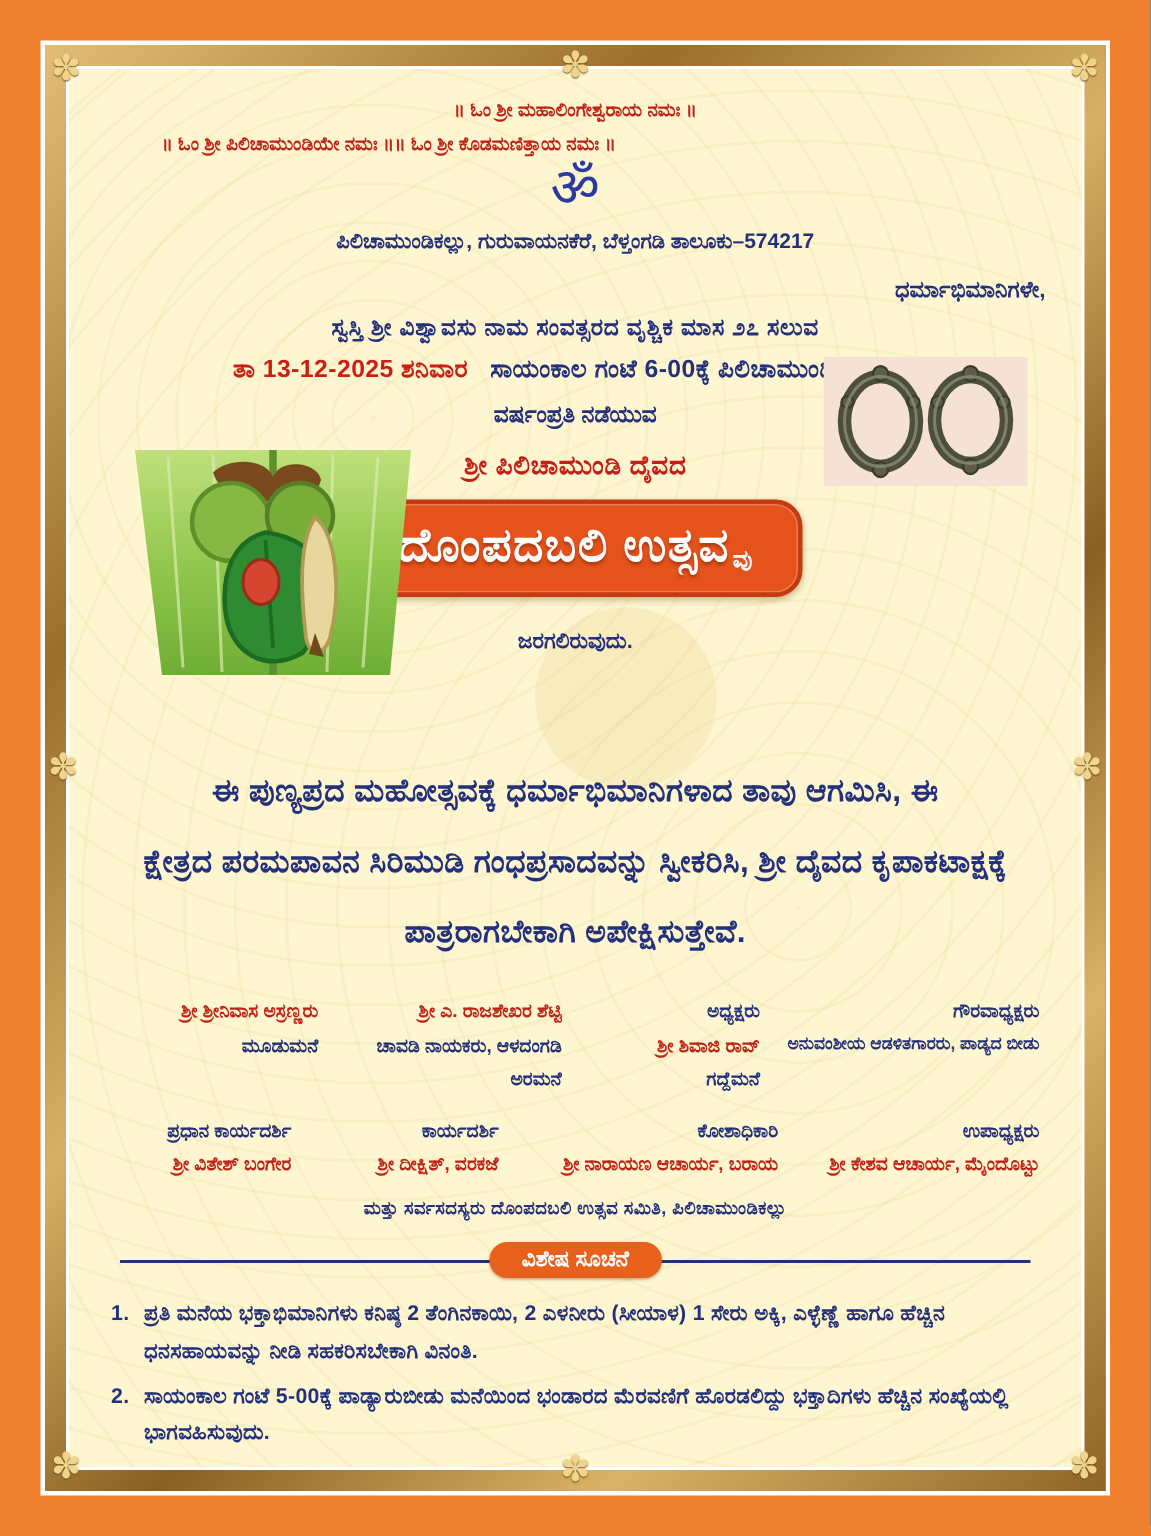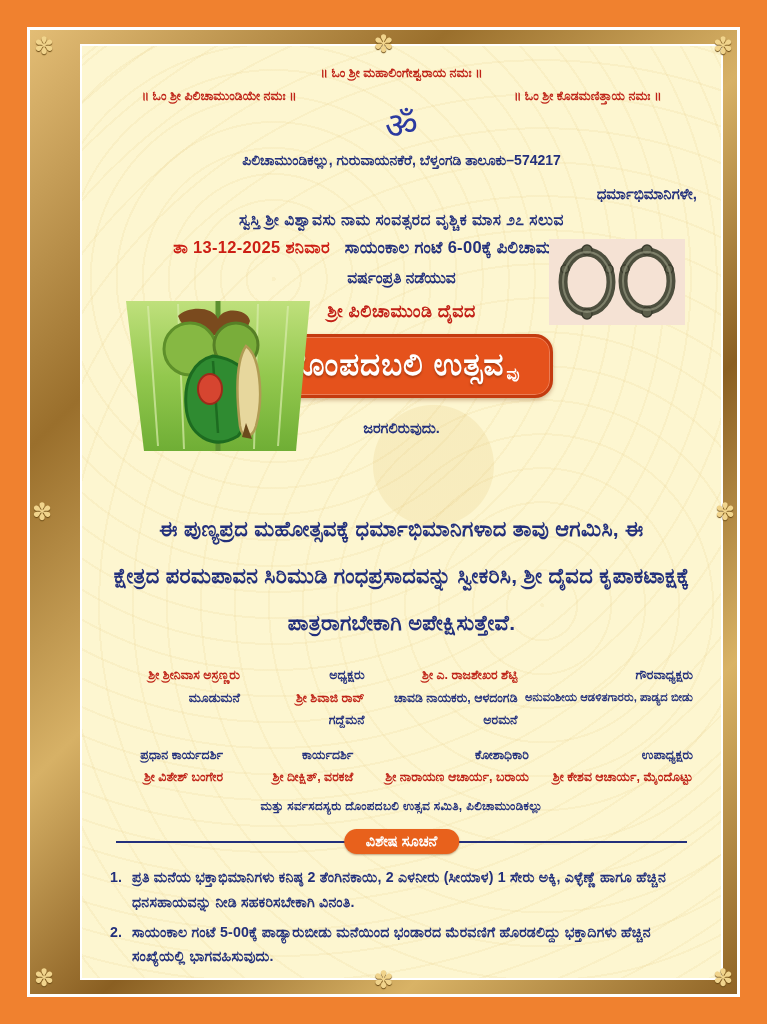--- a/index.html
+++ b/index.html
@@ -17,41 +17,40 @@
   }
   .inner-cream{
     position:absolute;inset:46px;
     background:
       repeating-radial-gradient(circle at 30% 25%, rgba(219,183,97,0.10) 0 2px, transparent 2px 26px),
       repeating-radial-gradient(circle at 72% 60%, rgba(219,183,97,0.10) 0 2px, transparent 2px 34px),
       radial-gradient(circle at 55% 45%, rgba(224,192,110,0.18) 0 60px, transparent 61px),
       #fdf6d0;
     box-shadow:0 0 0 2px #ffffff;
     overflow:hidden;
-    margin-left:36px;
   }
   .ornament{
     position:absolute;font-size:24px;line-height:1;color:#f1d48c;
     text-shadow:0 1px 1px #6b4a14;z-index:5;
   }
   .o-tl{left:34px;top:34px;} .o-tr{right:34px;top:34px;}
   .o-bl{left:34px;bottom:34px;} .o-br{right:34px;bottom:34px;}
   .o-tc{left:50%;top:32px;transform:translateX(-50%);}
   .o-bc{left:50%;bottom:32px;transform:translateX(-50%);}
   .o-lc{left:32px;top:50%;transform:translateY(-50%);}
   .o-rc{right:32px;top:50%;transform:translateY(-50%);}
 
   .content{position:relative;width:100%;height:100%;padding:16px 24px;box-sizing:border-box;text-align:center;}
 
   .t-red{color:#bf2317;}
   .t-navy{color:#23307c;}
 
   .mantra-top{font-size:12.5px;font-weight:bold;color:#bf2317;margin-top:4px;}
-  .mantra-row{display:flex;justify-content:space-between;width:88%;margin:8px auto 0;
-    font-size:12.5px;font-weight:bold;color:#bf2317;gap:19px;}
+  .mantra-row{display:flex;justify-content:flex-start;width:88%;margin:8px auto 0;
+    font-size:12.5px;font-weight:bold;color:#bf2317;}
   .om{font-size:36px;color:#2b3aa0;line-height:1.1;margin-top:2px;font-family:"DejaVu Sans",sans-serif;}
   .page-title{
     font-size:39px;font-weight:bold;color:#e8731e;letter-spacing:1px;margin-top:0px;
     text-shadow:-2px -2px 0 #fff,2px -2px 0 #fff,-2px 2px 0 #fff,2px 2px 0 #fff,0 4px 3px rgba(90,50,10,.35);
   }
   .address{font-size:14px;font-weight:bold;color:#23307c;margin-top:6px;}
   .salutation{font-size:15px;font-weight:bold;color:#23307c;text-align:right;margin:16px 0 0 22px;}
   .svasti{font-size:15.5px;font-weight:bold;color:#23307c;margin-top:8px;letter-spacing:.5px;}
   .date-line{font-size:16.5px;font-weight:bold;margin-top:9px;letter-spacing:.3px;}
   .date-line .hl{color:#cc1f14;margin-right:10px;}
@@ -194,30 +193,30 @@
         <div>ಈ ಪುಣ್ಯಪ್ರದ ಮಹೋತ್ಸವಕ್ಕೆ ಧರ್ಮಾಭಿಮಾನಿಗಳಾದ ತಾವು ಆಗಮಿಸಿ, ಈ</div>
         <div>ಕ್ಷೇತ್ರದ ಪರಮಪಾವನ ಸಿರಿಮುಡಿ ಗಂಧಪ್ರಸಾದವನ್ನು ಸ್ವೀಕರಿಸಿ, ಶ್ರೀ ದೈವದ ಕೃಪಾಕಟಾಕ್ಷಕ್ಕೆ</div>
         <div>ಪಾತ್ರರಾಗಬೇಕಾಗಿ ಅಪೇಕ್ಷಿಸುತ್ತೇವೆ.</div>
       </div>
 
       <div class="officials-row">
         <div class="col c1">
           <div class="t-red">ಶ್ರೀ ಶ್ರೀನಿವಾಸ ಅಸ್ರಣ್ಣರು</div>
           <div class="t-navy">ಮೂಡುಮನೆ</div>
         </div>
+        <div class="col c2">
+          <div class="t-red">ಶ್ರೀ ಎ. ರಾಜಶೇಖರ ಶೆಟ್ಟಿ</div>
+          <div class="t-navy">ಚಾವಡಿ ನಾಯಕರು, ಆಳದಂಗಡಿ</div>
+          <div class="t-navy">ಅರಮನೆ</div>
+        </div>
         <div class="col c3">
           <div class="t-navy">ಅಧ್ಯಕ್ಷರು</div>
           <div class="t-red">ಶ್ರೀ ಶಿವಾಜಿ ರಾವ್</div>
           <div class="t-navy">ಗದ್ದೆಮನೆ</div>
         </div>
-        <div class="col c2">
-          <div class="t-red">ಶ್ರೀ ಎ. ರಾಜಶೇಖರ ಶೆಟ್ಟಿ</div>
-          <div class="t-navy">ಚಾವಡಿ ನಾಯಕರು, ಆಳದಂಗಡಿ</div>
-          <div class="t-navy">ಅರಮನೆ</div>
-        </div>
         <div class="col c4">
           <div class="t-navy">ಗೌರವಾಧ್ಯಕ್ಷರು</div>
           <div class="t-navy small">ಅನುವಂಶೀಯ ಆಡಳಿತಗಾರರು, ಪಾಡ್ಯದ ಬೀಡು</div>
         </div>
       </div>
 
       <div class="officials-row second">
         <div class="col d1">
           <div class="t-navy">ಪ್ರಧಾನ ಕಾರ್ಯದರ್ಶಿ</div>
           <div class="t-red">ಶ್ರೀ ವಿತೇಶ್ ಬಂಗೇರ</div>

